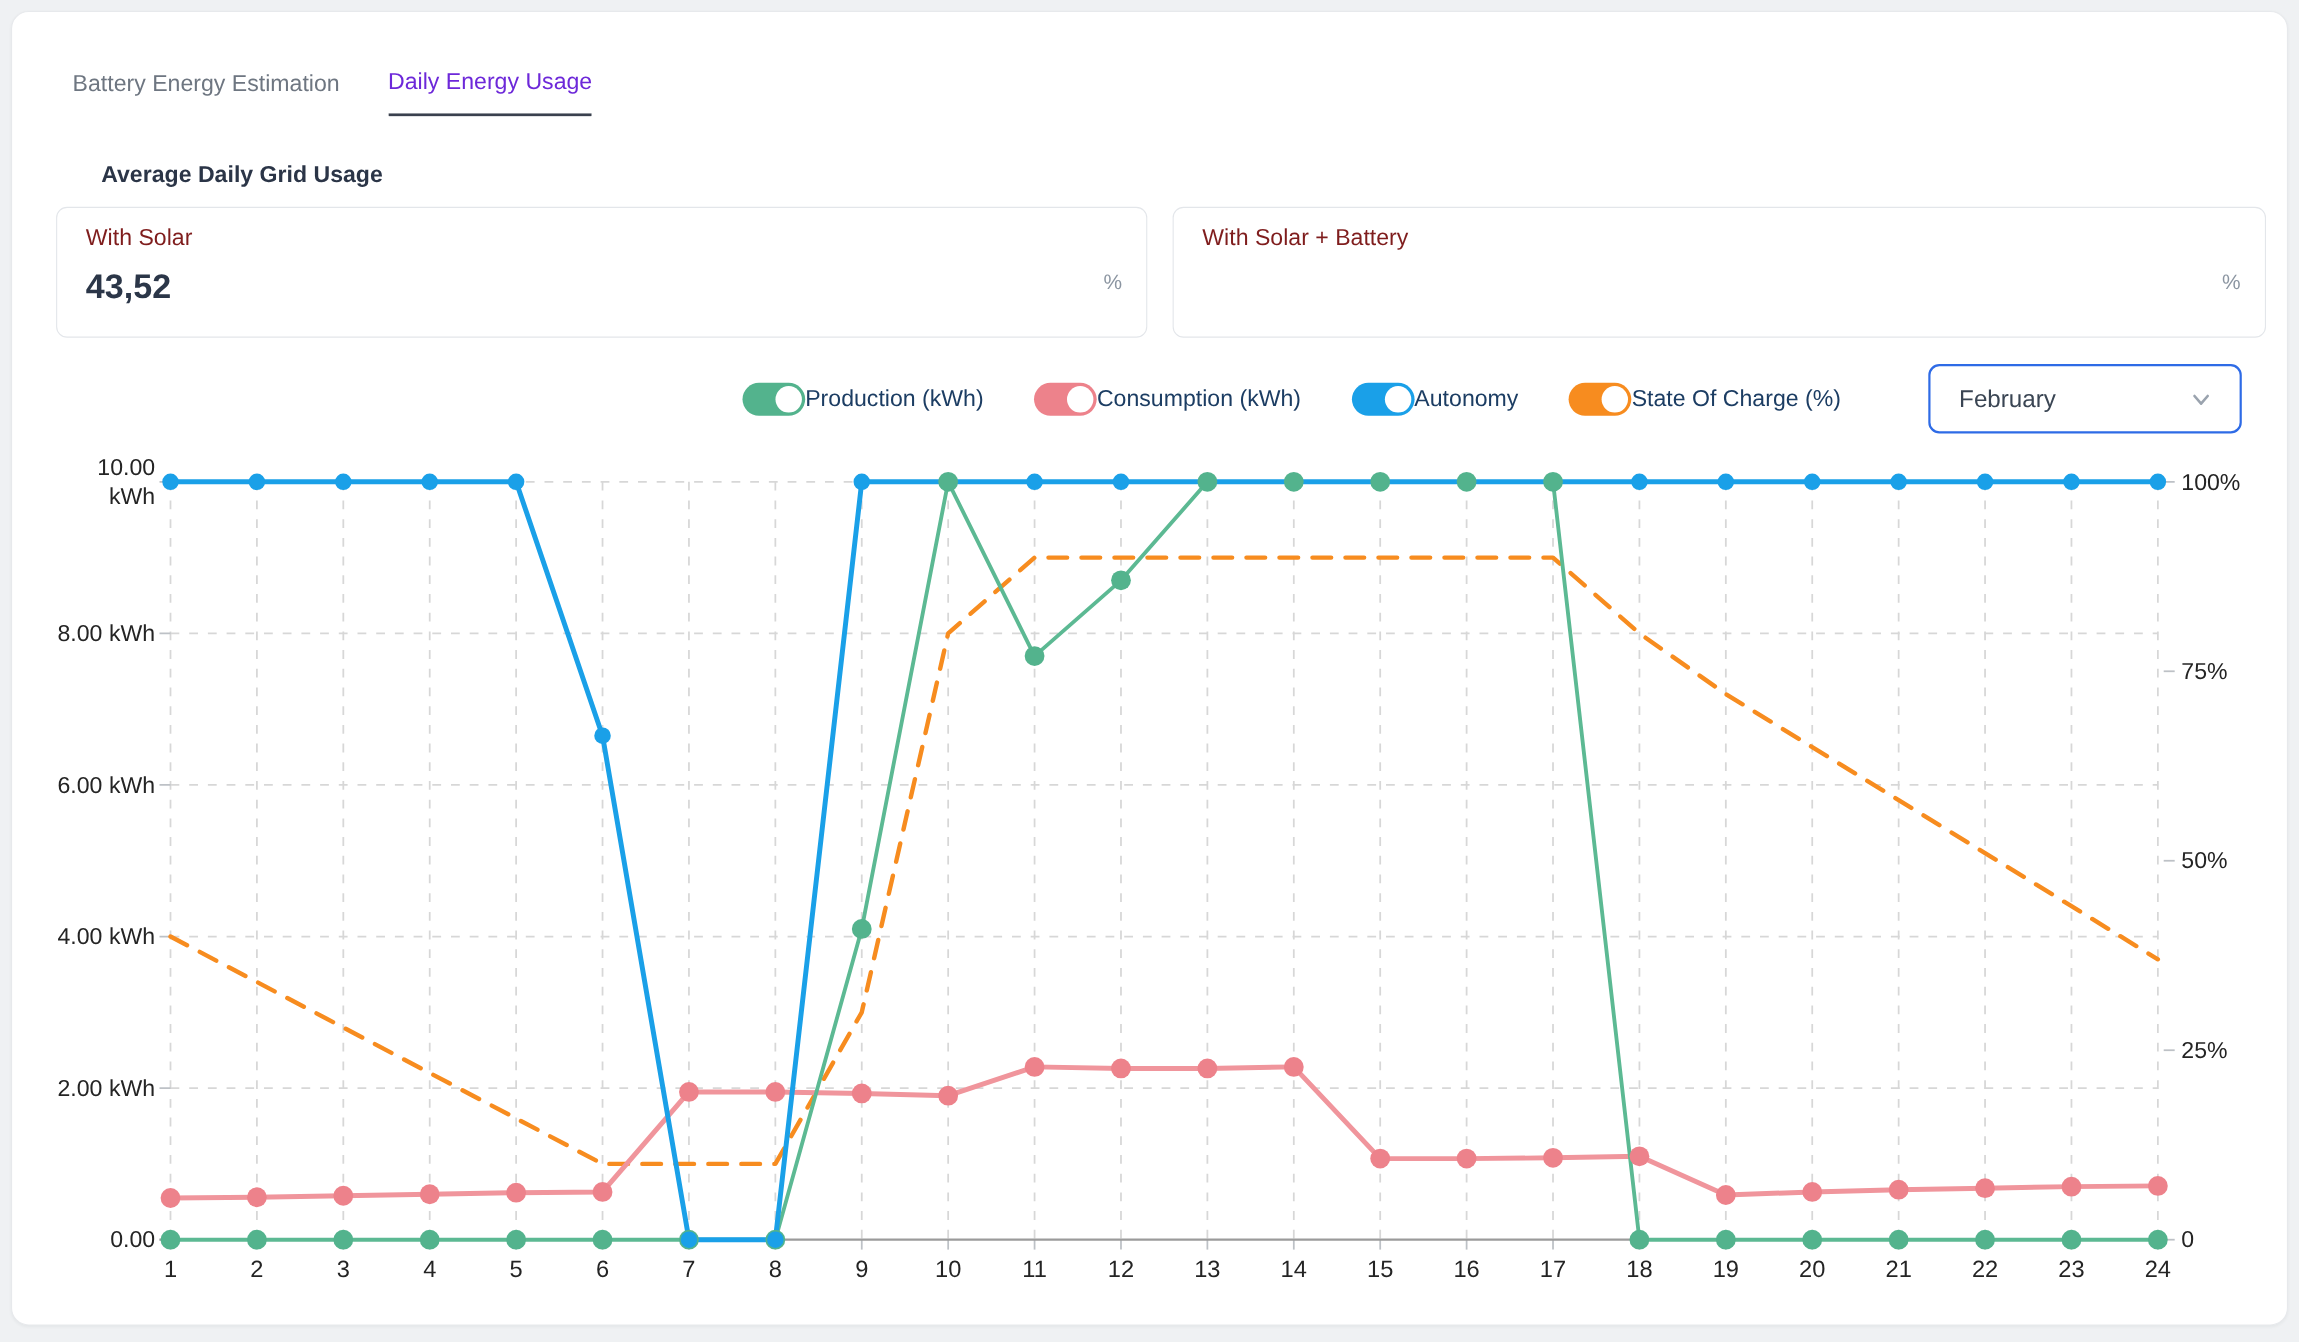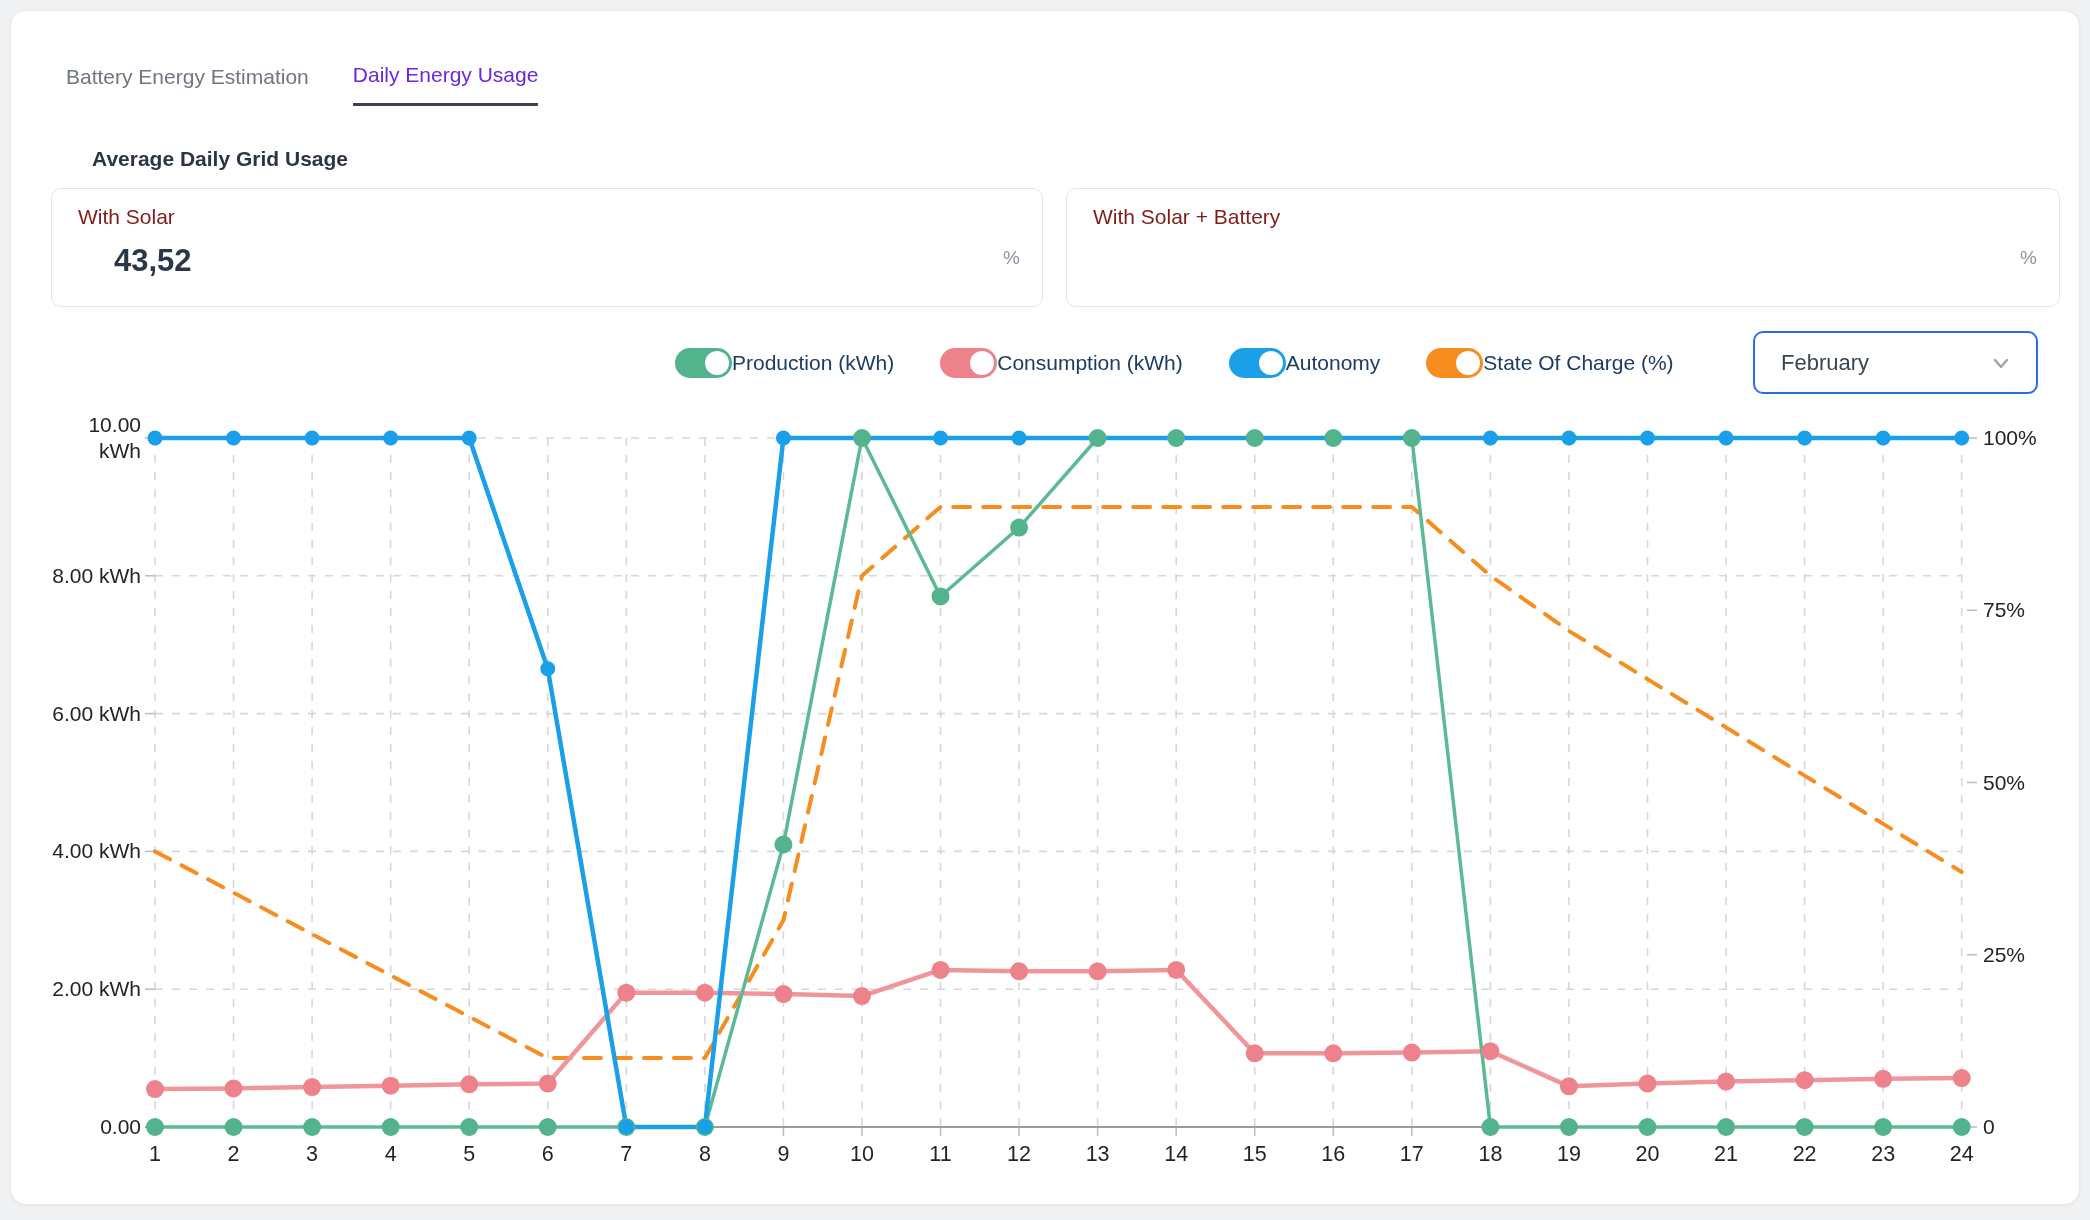--- a/index.html
+++ b/index.html
@@ -15,21 +15,21 @@
     font-family:inherit; }
   .tab.active { color:#6d28d9; font-weight:500; border-bottom:3.5px solid #3A414E; border-radius:1px; }
 
   .section-title { position:absolute; left:41px; top:136px; font-size:21px; font-weight:700; color:#2B3547;margin-left:40px; }
 
   .stat-card { position:absolute; top:177px; height:119px; background:#fff;
     border:1px solid #E3E6EA; border-radius:10px; padding:16px 26px; }
   .stat-card.c1 { left:40px;  width:992px; }
   .stat-card.c2 { left:1055px; width:994px; }
   .stat-label { font-size:21px; color:#7f1d1d; }
-  .stat-value { font-size:31px; font-weight:700; color:#2B3648; margin-top:14px;margin-left:36px; }
+  .stat-value { font-size:31px; font-weight:700; color:#2B3648; margin-top:14px; }
   .stat-unit  { position:absolute; right:22px; top:58px; font-size:19px; color:#8B95A1; }
 
   .legend { position:absolute; left:664px; top:337px; display:flex; gap:46px; align-items:center; }
   .legend-item { display:flex; align-items:center; }
   .toggle { position:relative; width:57px; height:30px; border-radius:15px; cursor:pointer; flex:0 0 auto; }
   .toggle .knob { position:absolute; top:3px; right:3px; width:24px; height:24px; border-radius:50%; background:#fff; }
   .legend-label { font-size:21px; color:#1C3D63; white-space:nowrap; }
 
   .month-select { position:absolute; right:41px; top:320px; width:285px; height:63px;
     border:2px solid #2E6BE6; border-radius:10px; background:#fff;

